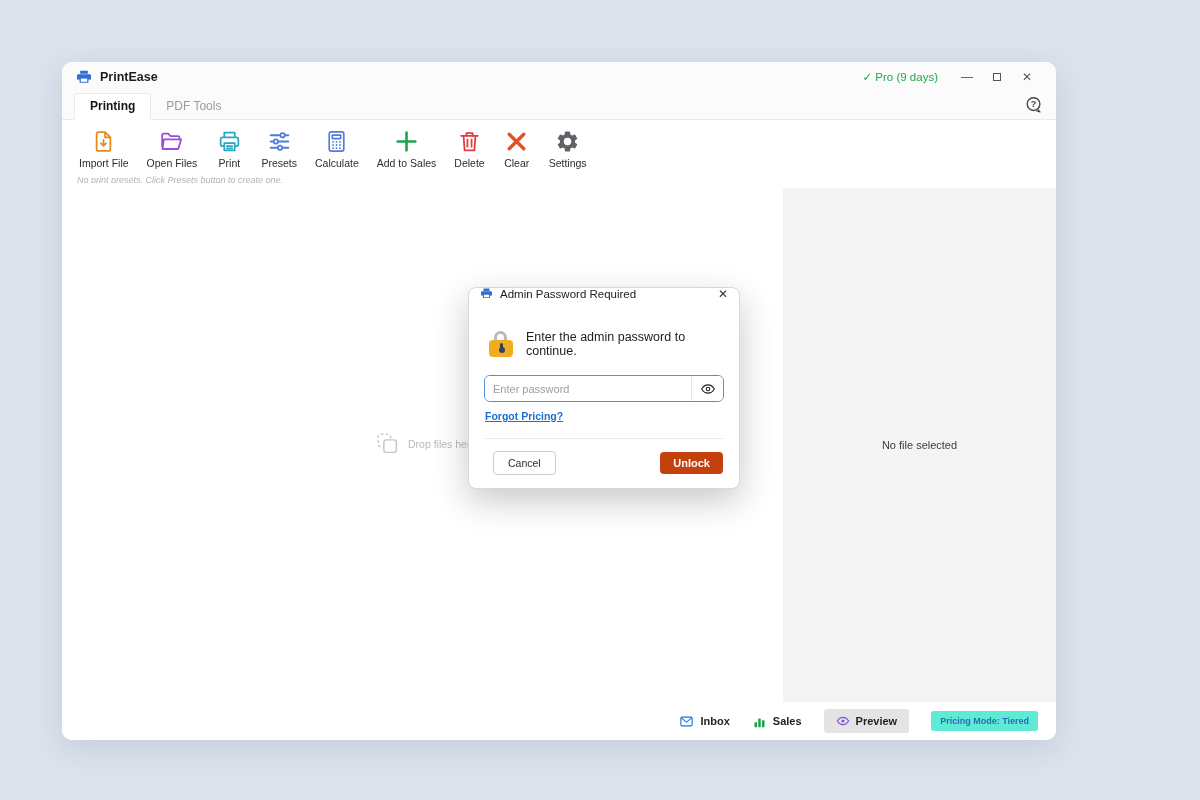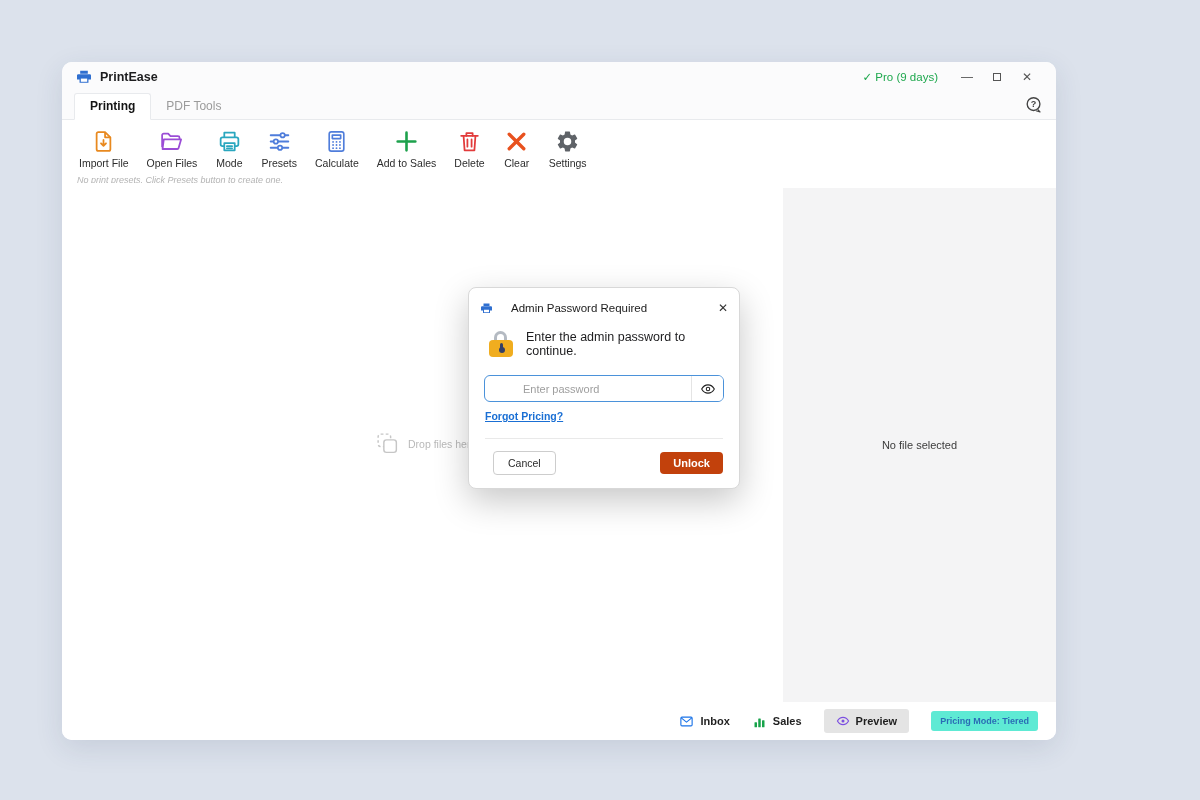--- a/index.html
+++ b/index.html
@@ -43,32 +43,32 @@
   .no-file { font-size:11px; color:#3c3c3c; }
   
   .statusbar { position:absolute; left:0; right:0; bottom:0; height:38px; display:flex; align-items:center; justify-content:flex-end; gap:22px; padding:0 18px; background:#fff; }
   .status-item { display:flex; align-items:center; gap:6px; font-size:11px; font-weight:600; color:#1f1f1f; }
   .status-item svg { width:15px; height:15px; }
   .preview-btn { display:flex; align-items:center; gap:6px; background:#e4e4e4; border:none; border-radius:3px; padding:5px 12px; font-size:11px; font-weight:600; color:#1f1f1f; font-family:inherit; }
   .preview-btn svg { width:14px; height:14px; }
   .pricing-badge { background:#5eead4; color:#2a6db5; border-radius:3px; padding:5px 9px; font-size:9px; font-weight:600; }
   
   .modal { position:absolute; left:406px; top:225px; width:272px; height:202px; background:#fff; border:1px solid #d8d8d8; border-radius:8px; box-shadow:0 12px 34px rgba(0,0,0,.22); z-index:10; }
-  .modal-header { height:26px; display:flex; align-items:flex-end; gap:18px; padding:0 11px; }
+  .modal-header { height:26px; display:flex; align-items:flex-start; gap:7px; padding:0 11px; }
   .modal-logo { width:13px; height:11px; color:#2f6fd0; }
   .modal-title { font-size:11.5px; color:#1c1c1c; flex:1; }
   .modal-close { font-size:12px; color:#333; cursor:default; line-height:1; }
   .lock-row { position:absolute; left:20px; top:42px; display:flex; align-items:center; gap:11px; }
   .lock-icon { position:relative; width:26px; height:26px; }
   .lock-shackle { position:absolute; left:5px; top:0; width:13px; height:12px; border:3px solid #b4bac2; border-bottom:none; border-radius:7px 7px 0 0; }
   .lock-body { position:absolute; left:0; top:9px; width:24px; height:17px; background:#f0ad1f; border-radius:4px; }
   .lock-key-stem { position:absolute; left:11px; top:12px; width:3px; height:5px; background:#333f66; border-radius:2px 2px 0 0; }
   .lock-key-dot { position:absolute; left:9.5px; top:16px; width:6px; height:6px; background:#333f66; border-radius:50%; }
   .modal-message { font-size:12.5px; color:#1d1d1f; }
-  .pw-wrap { position:absolute; left:15px; right:15px; top:87px; height:27px; border:1.5px solid #4b92da; border-radius:6px; display:flex; align-items:center; overflow:hidden; background:#fff;padding-left:30px; }
+  .pw-wrap { position:absolute; left:15px; right:15px; top:87px; height:27px; border:1.5px solid #4b92da; border-radius:6px; display:flex; align-items:center; overflow:hidden; background:#fff; }
   .pw-input { flex:1; height:100%; border:none; outline:none; font-size:11px; padding:0 8px; color:#333; font-family:inherit; }
   .pw-input::placeholder { color:#9e9e9e; }
   .eye-btn { width:32px; height:100%; display:flex; align-items:center; justify-content:center; border-left:1px solid #e4e4e4; background:#fff; }
   .eye-btn svg { width:16px; height:16px; color:#222; }
   .forgot-link { position:absolute; left:16px; top:122px; font-size:10.5px; color:#1a6fd4; text-decoration:underline; font-weight:600; }
   .modal-divider { position:absolute; left:16px; right:16px; top:150px; border-top:1px solid #e9e9e9; }
   .btn-row { position:absolute; left:24px; right:16px; top:163px; display:flex; justify-content:space-between; align-items:center; }
   .cancel-btn { padding:5px 14px; font-size:10.5px; border:1px solid #cdcdcd; border-radius:4px; background:#fff; color:#2b2b2b; font-family:inherit; }
   .unlock-btn { padding:5px 13px; font-size:11px; font-weight:bold; background:#c2410c; border:none; border-radius:4px; color:#fff; font-family:inherit; }
 </style>
@@ -120,21 +120,21 @@
       </svg>
       <span class="tool-label">Open Files</span>
     </div>
     <div class="tool">
       <svg viewBox="0 0 24 24" fill="none" stroke="#2aa7bf" stroke-width="1.7" stroke-linejoin="round">
         <path d="M7 8V3.5h10V8"></path>
         <rect x="3.5" y="8" width="17" height="8.5" rx="1.8"></rect>
         <rect x="7" y="13.5" width="10" height="7" fill="#fff"></rect>
         <path d="M9.5 16.5h5M9.5 18.5h5" stroke-linecap="round"></path>
       </svg>
-      <span class="tool-label">Mode</span>
+      <span class="tool-label">Print</span>
     </div>
     <div class="tool">
       <svg viewBox="0 0 24 24" fill="none" stroke="#4f7ddb" stroke-width="1.7" stroke-linecap="round">
         <path d="M3.5 6h17"></path>
           <circle cx="15" cy="6" r="2.1" fill="#fff"></circle>
         <path d="M3.5 12h17"></path>
           <circle cx="8.5" cy="12" r="2.1" fill="#fff"></circle>
         <path d="M3.5 18h17"></path>
           <circle cx="12.5" cy="18" r="2.1" fill="#fff"></circle>
       </svg>

